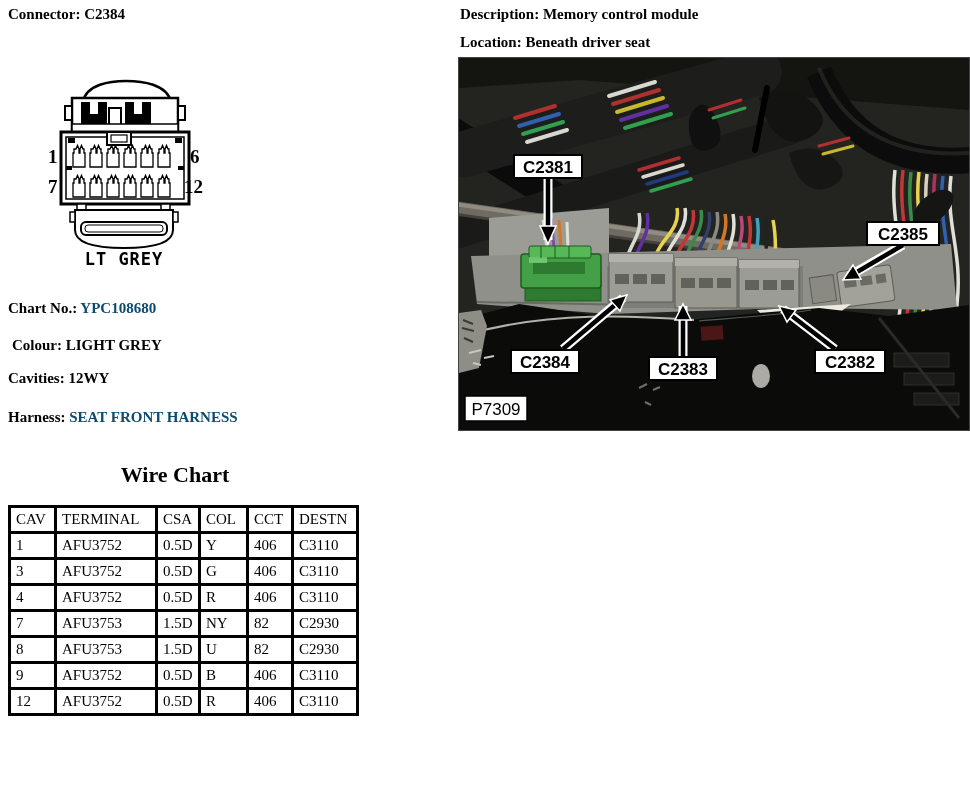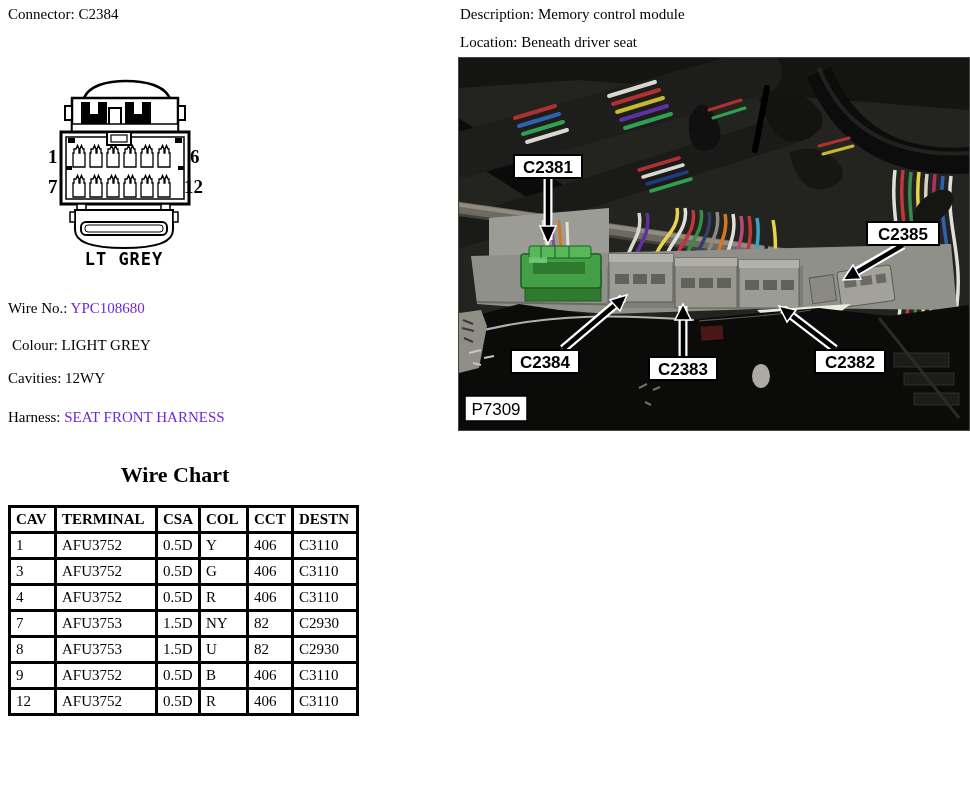--- a/index.html
+++ b/index.html
@@ -2,41 +2,41 @@
 <html><head>
 <meta charset="utf-8">
 <style>
   html,body { margin:0; padding:0; }
   body {
     width:970px; height:785px; background:#ffffff;
     font-family:"Liberation Serif", serif; color:#000;
     position:relative; overflow:hidden;
   }
   .abs { position:absolute; }
-  .docline { font-weight:normal; font-size:15px; white-space:nowrap; }
-  .green { color:#6d28d9;margin-top:25px; }
+  .docline { font-weight:bold; font-size:15px; white-space:nowrap; }
+  .green { color:#0c4a6e;margin-top:25px; }
   .connector-title { left:8px; top:6px; }
   .desc-line { left:460px; top:6px; }
   .loc-line  { left:460px; top:34px; }
   .f0 { left:8px; top:300px; }
   .f1 { left:12px; top:337px; }
   .f2 { left:8px; top:370px; }
   .f3 { left:8px; top:409px; }
   .diagram-svg { left:45px; top:78px; }
   .photo-svg { left:458px; top:57px; border:1px solid #444; }
   .wire-chart-title {
     left:8px; top:462px; width:334px; text-align:center;
     font-weight:bold; font-size:22px;
   }
   .wire-table { left:8px; top:505px; border-collapse:collapse; background:#fff; }
   .wire-table th, .wire-table td {
     border:3px solid #000; font-size:15px; text-align:left;
     padding:1px 5px 1px 5px; height:21px; white-space:nowrap;
   }
-  .wire-table th { font-weight:bold; }
+  .wire-table th { font-weight:normal; }
   .c-cav{width:33px;} .c-term{width:88px;margin-top:19px;} .c-csa{width:30px;}
   .c-col{width:35px;} .c-cct{width:32px;} .c-destn{width:52px;margin-top:21px;}
   svg text.callout-txt {
     font-family:"Liberation Sans", sans-serif; font-weight:bold; font-size:17px;
   }
   svg text.photoref-txt {
     font-family:"Liberation Sans", sans-serif; font-weight:normal; font-size:17px;
   }
   svg text.pin-num { font-family:"Liberation Serif", serif; font-weight:bold; font-size:19px; }
   svg text.conn-colour {
@@ -109,21 +109,21 @@
     <rect x="40" y="147" width="78" height="7" rx="3" stroke-width="1"></rect>
   </g>
   <text class="pin-num" x="3" y="85" fill="#000">1</text>
   <text class="pin-num" x="145" y="85" fill="#000">6</text>
   <text class="pin-num" x="3" y="115" fill="#000">7</text>
   <text class="pin-num" x="139" y="115" fill="#000">12</text>
   <text class="conn-colour" x="79" y="187" text-anchor="middle" fill="#000">LT GREY</text>
 </svg>
 
 <div class="abs docline f0">
-  <span>Wire No.:</span>
+  <span>Chart No.:</span>
   <span class="green">YPC108680</span>
 </div>
 <div class="abs docline f1">
   <span>Colour:</span>
   <span>LIGHT GREY</span>
 </div>
 <div class="abs docline f2">
   <span>Cavities:</span>
   <span>12WY</span>
 </div>

